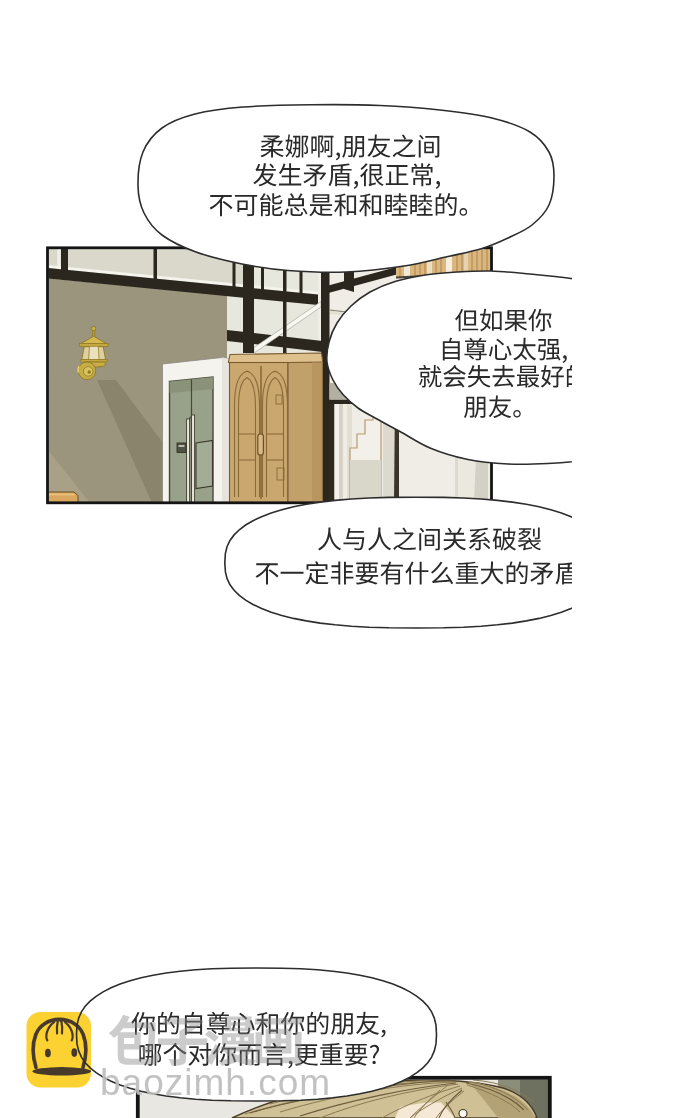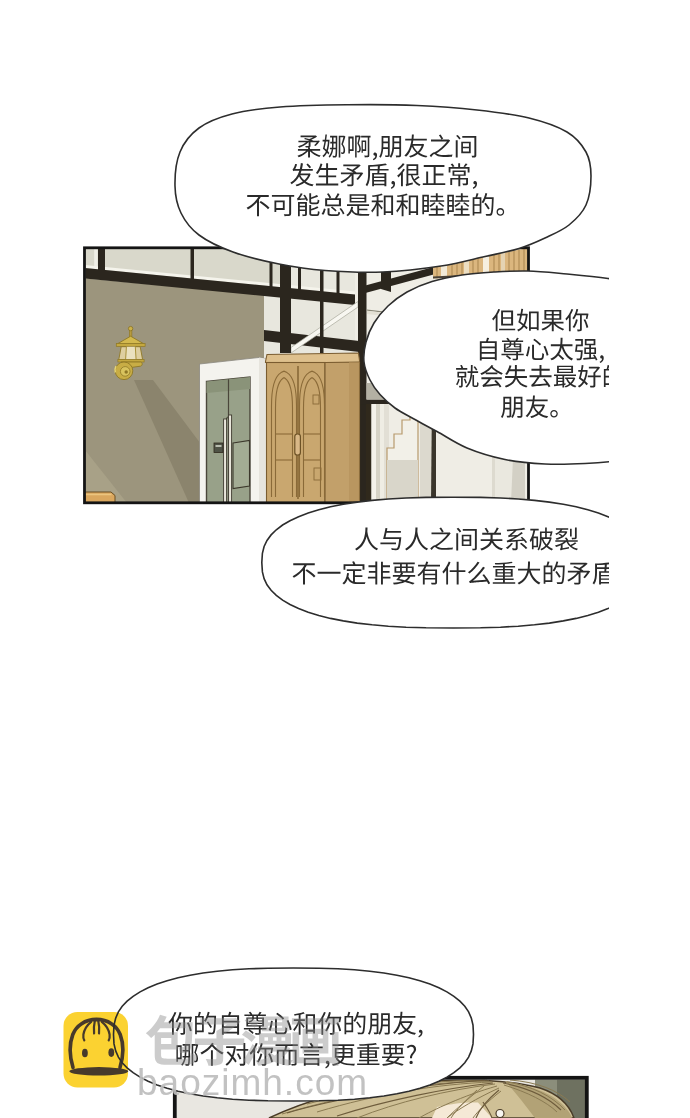--- a/index.html
+++ b/index.html
@@ -1,15 +1,15 @@
 <!DOCTYPE html>
 <html><head><meta charset="utf-8">
 <style>
 html,body{margin:0;padding:0;background:#fff;}
-#page{position:relative;width:572px;height:1118px;overflow:hidden;font-family:"Liberation Sans",sans-serif;padding-left:37px;}
+#page{position:relative;width:572px;height:1118px;overflow:hidden;font-family:"Liberation Sans",sans-serif;}
 </style></head>
 <body>
 <div id="page">
 <svg width="690" height="1118" viewBox="0 0 690 1118" xmlns="http://www.w3.org/2000/svg">
 
 <rect x="0" y="0" width="690" height="1118" fill="#ffffff"></rect>
 
 <defs>
 <clipPath id="p1clip">
           <rect x="48.5" y="248.5" width="442.5" height="253.5"></rect>

